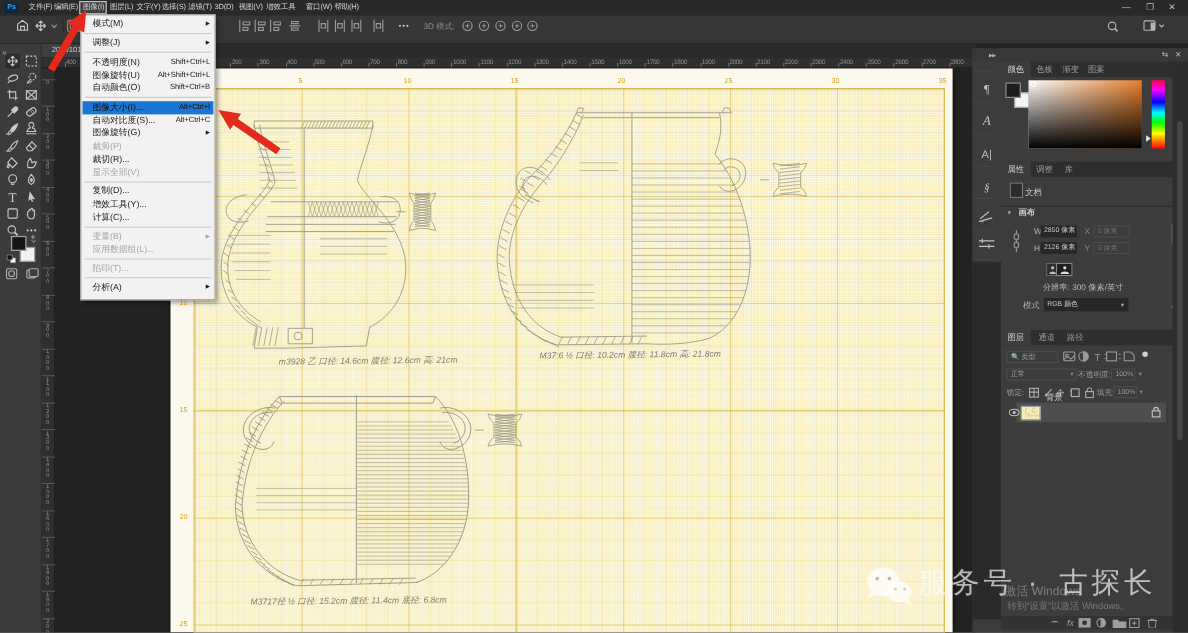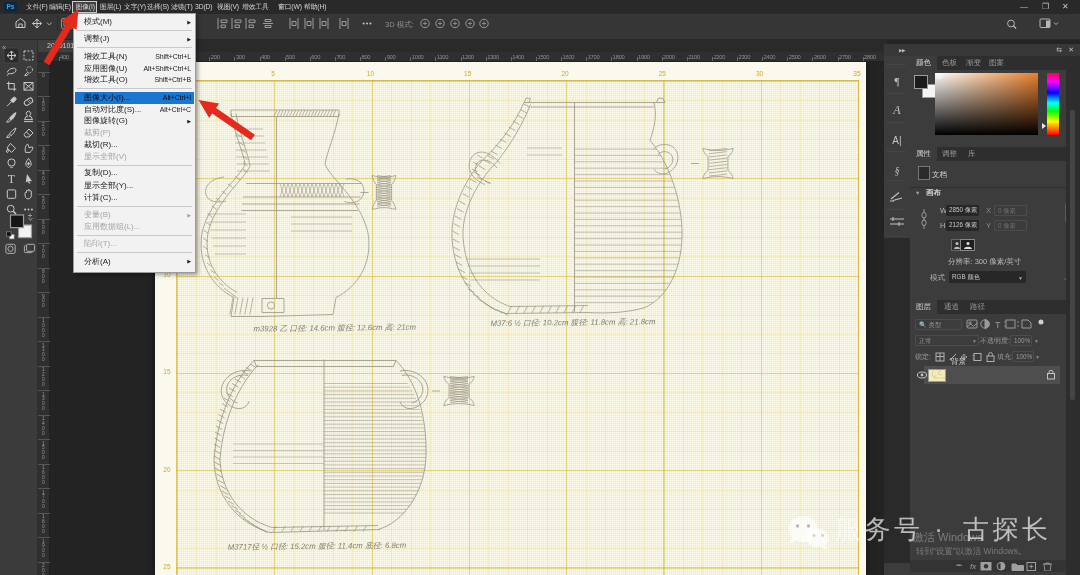--- a/index.html
+++ b/index.html
@@ -601,29 +601,29 @@
         <span class="ml">模式(M)</span>
         <span class="marr">▶</span>
       </div>
 <div class="msep" style="top:16.0px"></div>
 <div class="mrow" style="top:19.4px">
         <span class="ml">调整(J)</span>
         <span class="marr">▶</span>
       </div>
 <div class="msep" style="top:33.4px"></div>
 <div class="mrow" style="top:36.8px">
-        <span class="ml">增效工具(N)</span>
+        <span class="ml">不透明度(N)</span>
         <span class="ms">Shift+Ctrl+L</span>
       </div>
 <div class="mrow" style="top:48.6px">
-        <span class="ml">应用图像(U)</span>
+        <span class="ml">图像旋转(U)</span>
         <span class="ms">Alt+Shift+Ctrl+L</span>
       </div>
 <div class="mrow" style="top:60.4px">
-        <span class="ml">增效工具(O)</span>
+        <span class="ml">自动颜色(O)</span>
         <span class="ms">Shift+Ctrl+B</span>
       </div>
 <div class="msep" style="top:74.4px"></div>
 <div class="mrow mhl" style="top:77.8px">
         <span class="ml">图像大小(I)...</span>
         <span class="ms">Alt+Ctrl+I</span>
       </div>
 <div class="mrow" style="top:89.6px">
         <span class="ml">自动对比度(S)...</span>
         <span class="ms">Alt+Ctrl+C</span>
@@ -639,21 +639,21 @@
         <span class="ml">裁切(R)...</span>
       </div>
 <div class="mrow mdis" style="top:136.8px">
         <span class="ml">显示全部(V)</span>
       </div>
 <div class="msep" style="top:150.8px"></div>
 <div class="mrow" style="top:153px">
         <span class="ml">复制(D)...</span>
       </div>
 <div class="mrow" style="top:166.0px">
-        <span class="ml">显示全部(Y)...</span>
+        <span class="ml">增效工具(Y)...</span>
       </div>
 <div class="mrow" style="top:177.8px">
         <span class="ml">计算(C)...</span>
       </div>
 <div class="msep" style="top:191.8px"></div>
 <div class="mrow mdis" style="top:195.2px">
         <span class="ml">变量(B)</span>
         <span class="marr">▶</span>
       </div>
 <div class="mrow mdis" style="top:207.0px">

